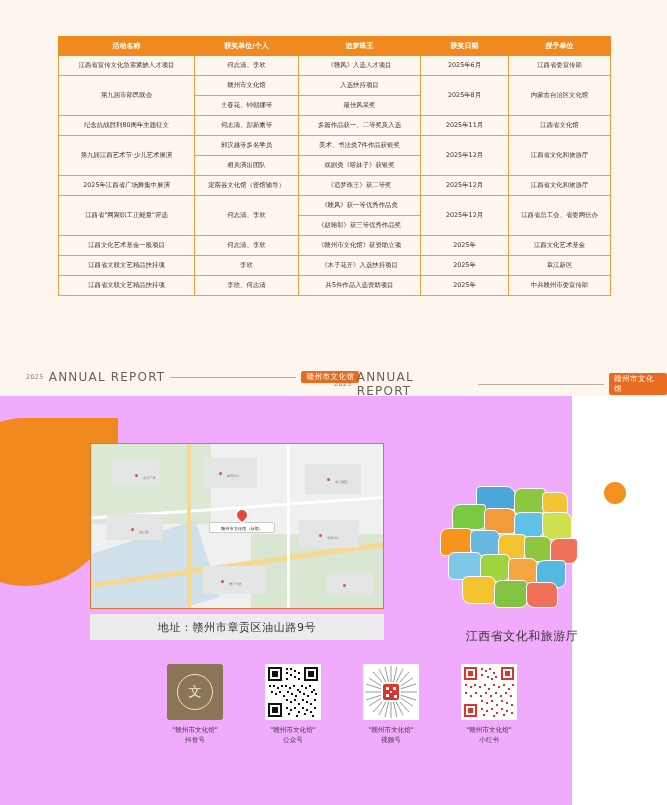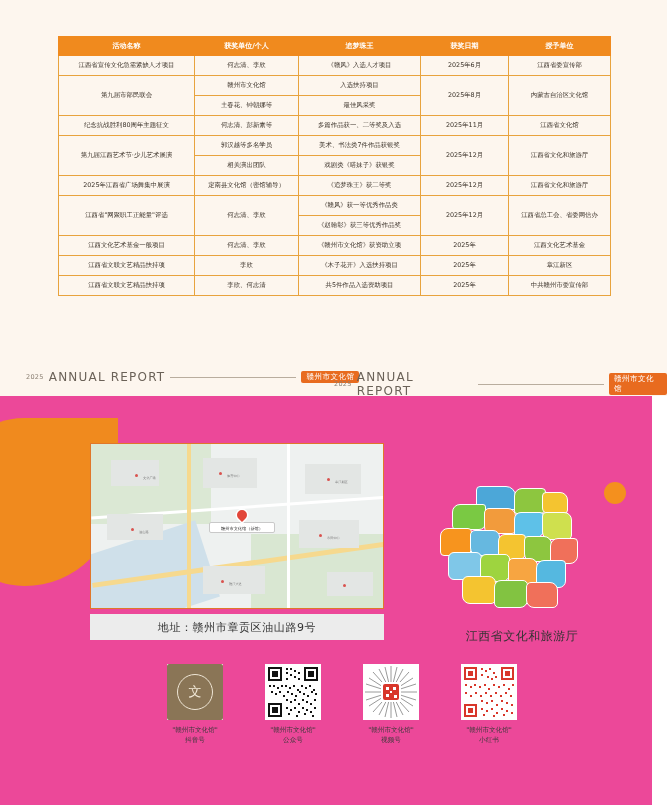--- a/index.html
+++ b/index.html
@@ -61,22 +61,22 @@
   .pf-label { font-size:12px; color:#6b6258; letter-spacing:1.2px; }
   .pf-rule { width:126px; height:1px; background:#b9ad9e; display:inline-block; }
   .pf-brand {
     font-size:7.5px; color:#ffffff; background:#e86b1f;
     padding:1px 5px; border-radius:2px; letter-spacing:.5px;
     font-family:"DejaVu Sans","Liberation Sans",sans-serif;
   }
 
   
   .bottom-section {
-    position:absolute; left:0; top:396px; width:652px; height:409px;
-    background:#ec4899;
+    position:absolute; left:0; top:396px; width:572px; height:409px;
+    background:#f0abfc;
   }
   
   .deco-lines { position:absolute; left:14px; top:34px; width:42px; }
   .deco-lines span { display:block; height:1.5px; background:#3b3b3b; margin-bottom:6px; }
   .deco-lines span.l1 { width:42px; }
   .deco-lines span.l2 { width:32px; }
   .blob-inner {
     position:absolute; left:-52px; top:22px; width:170px; height:168px;
     background:#f08a1e;
     border-top-left-radius:90px;

